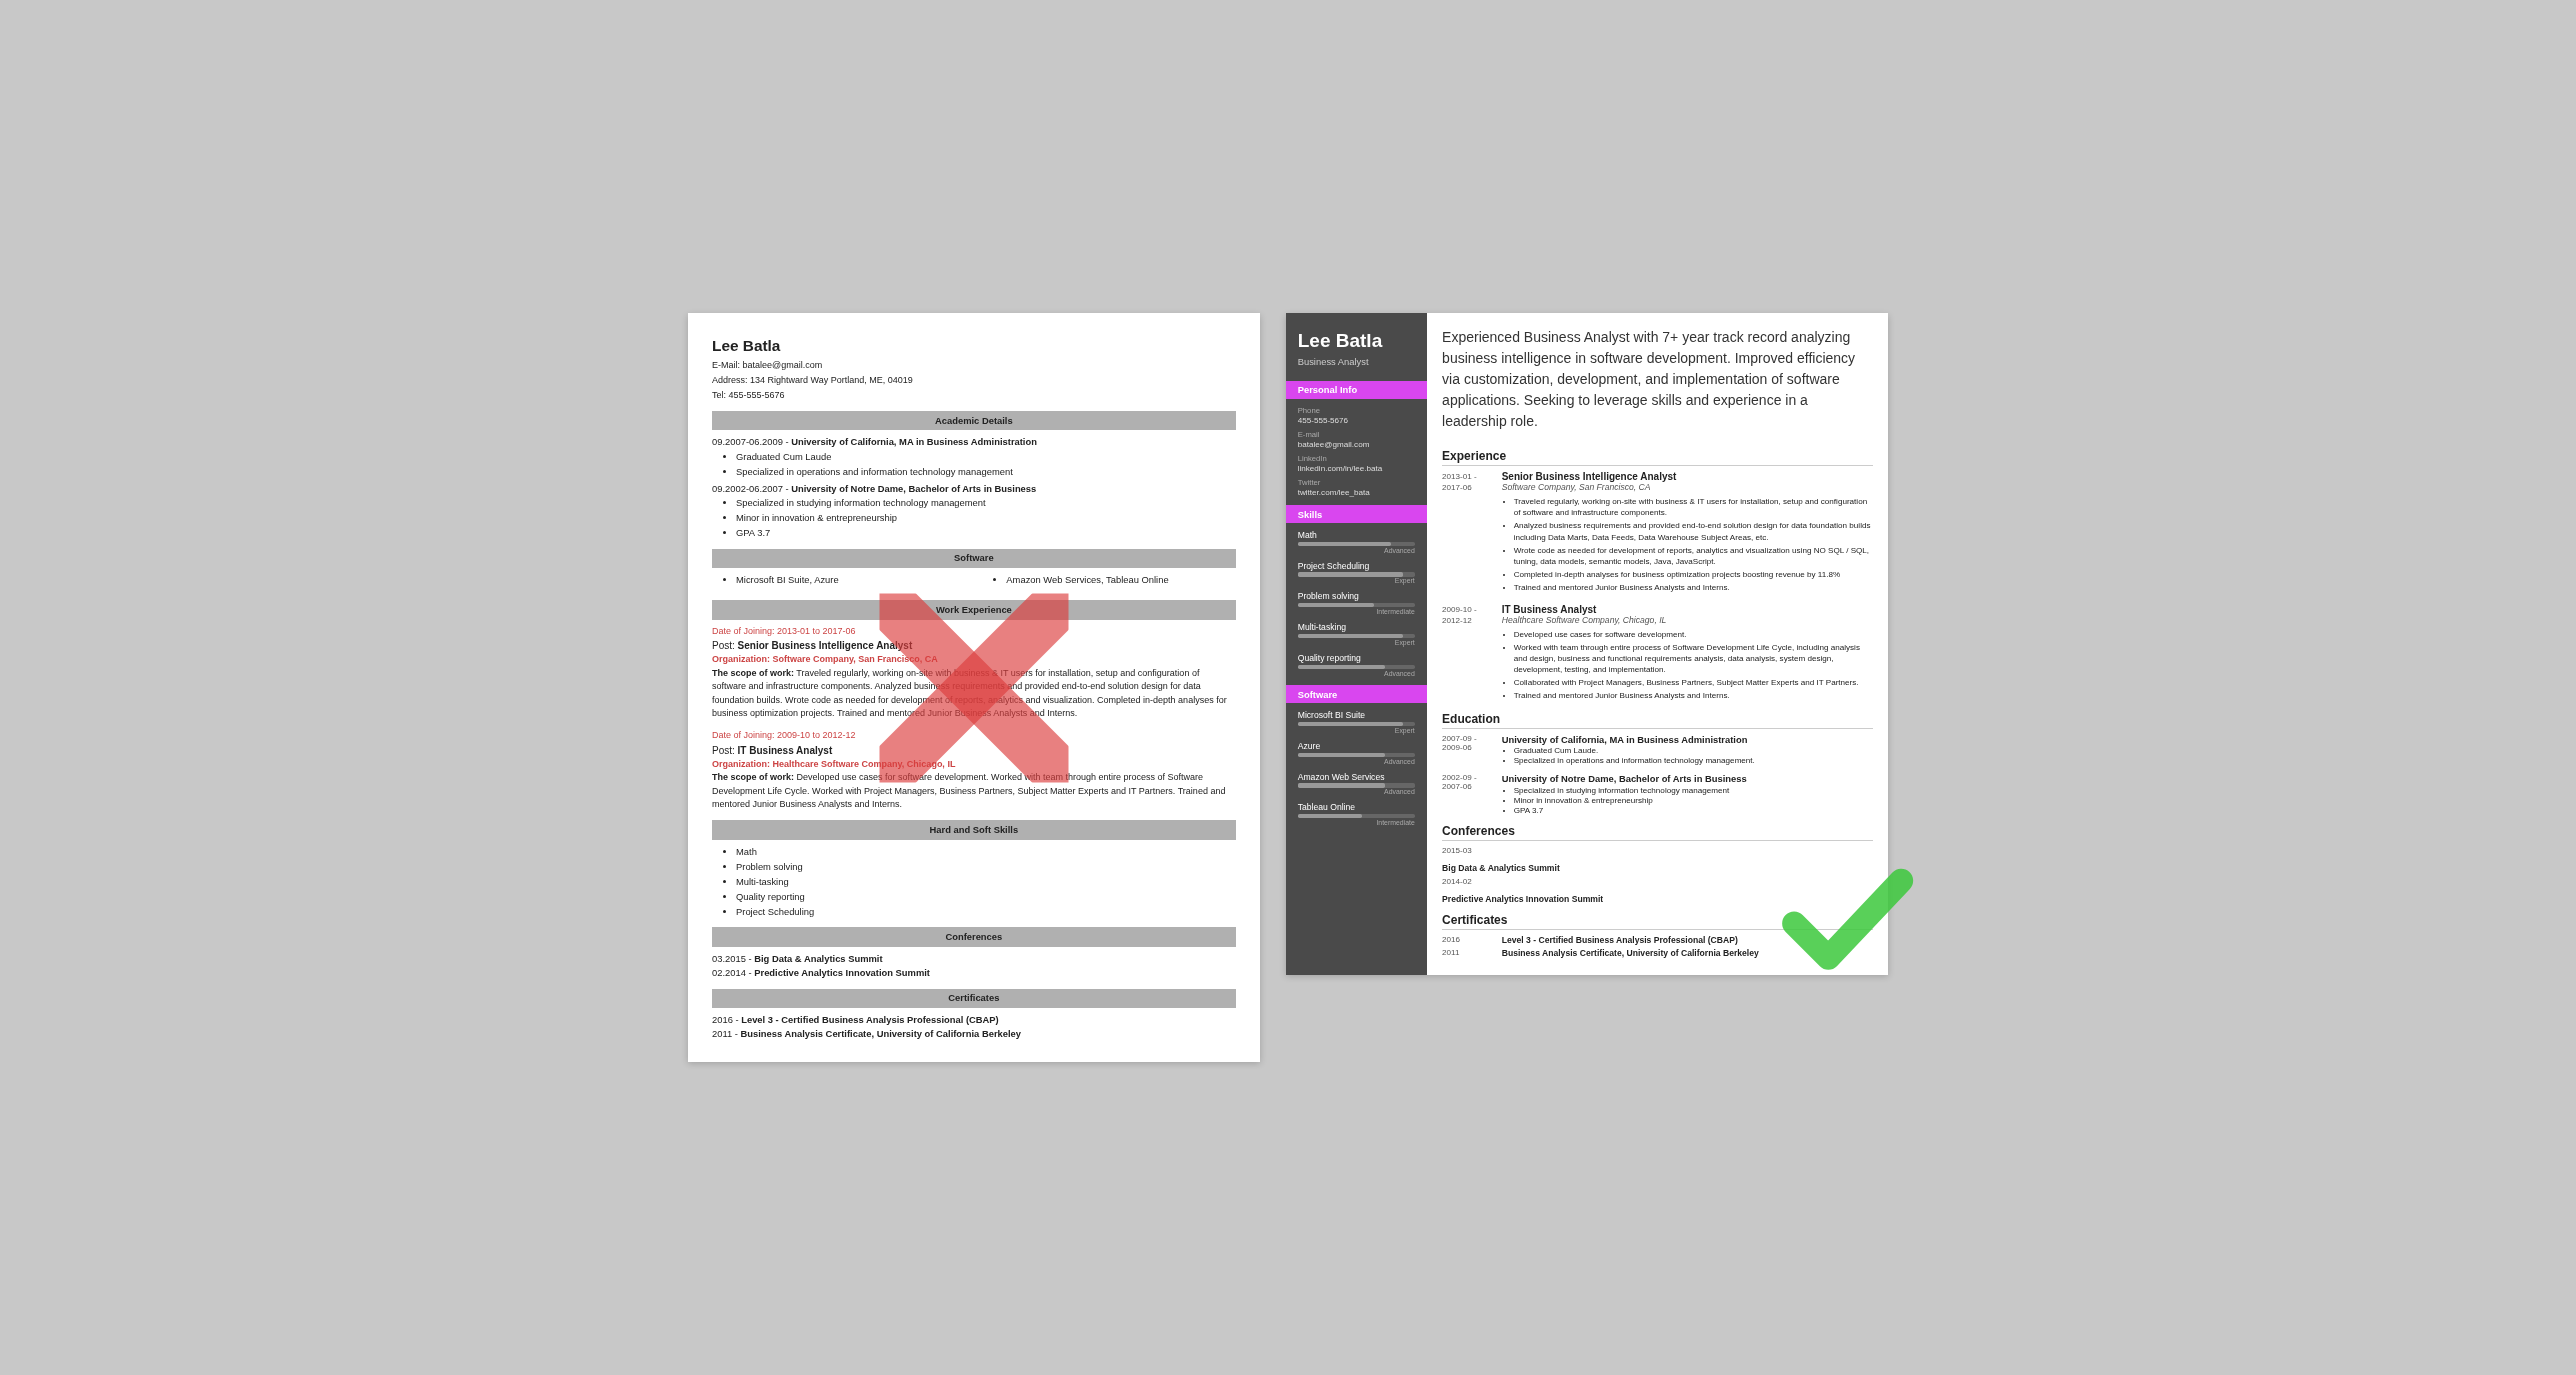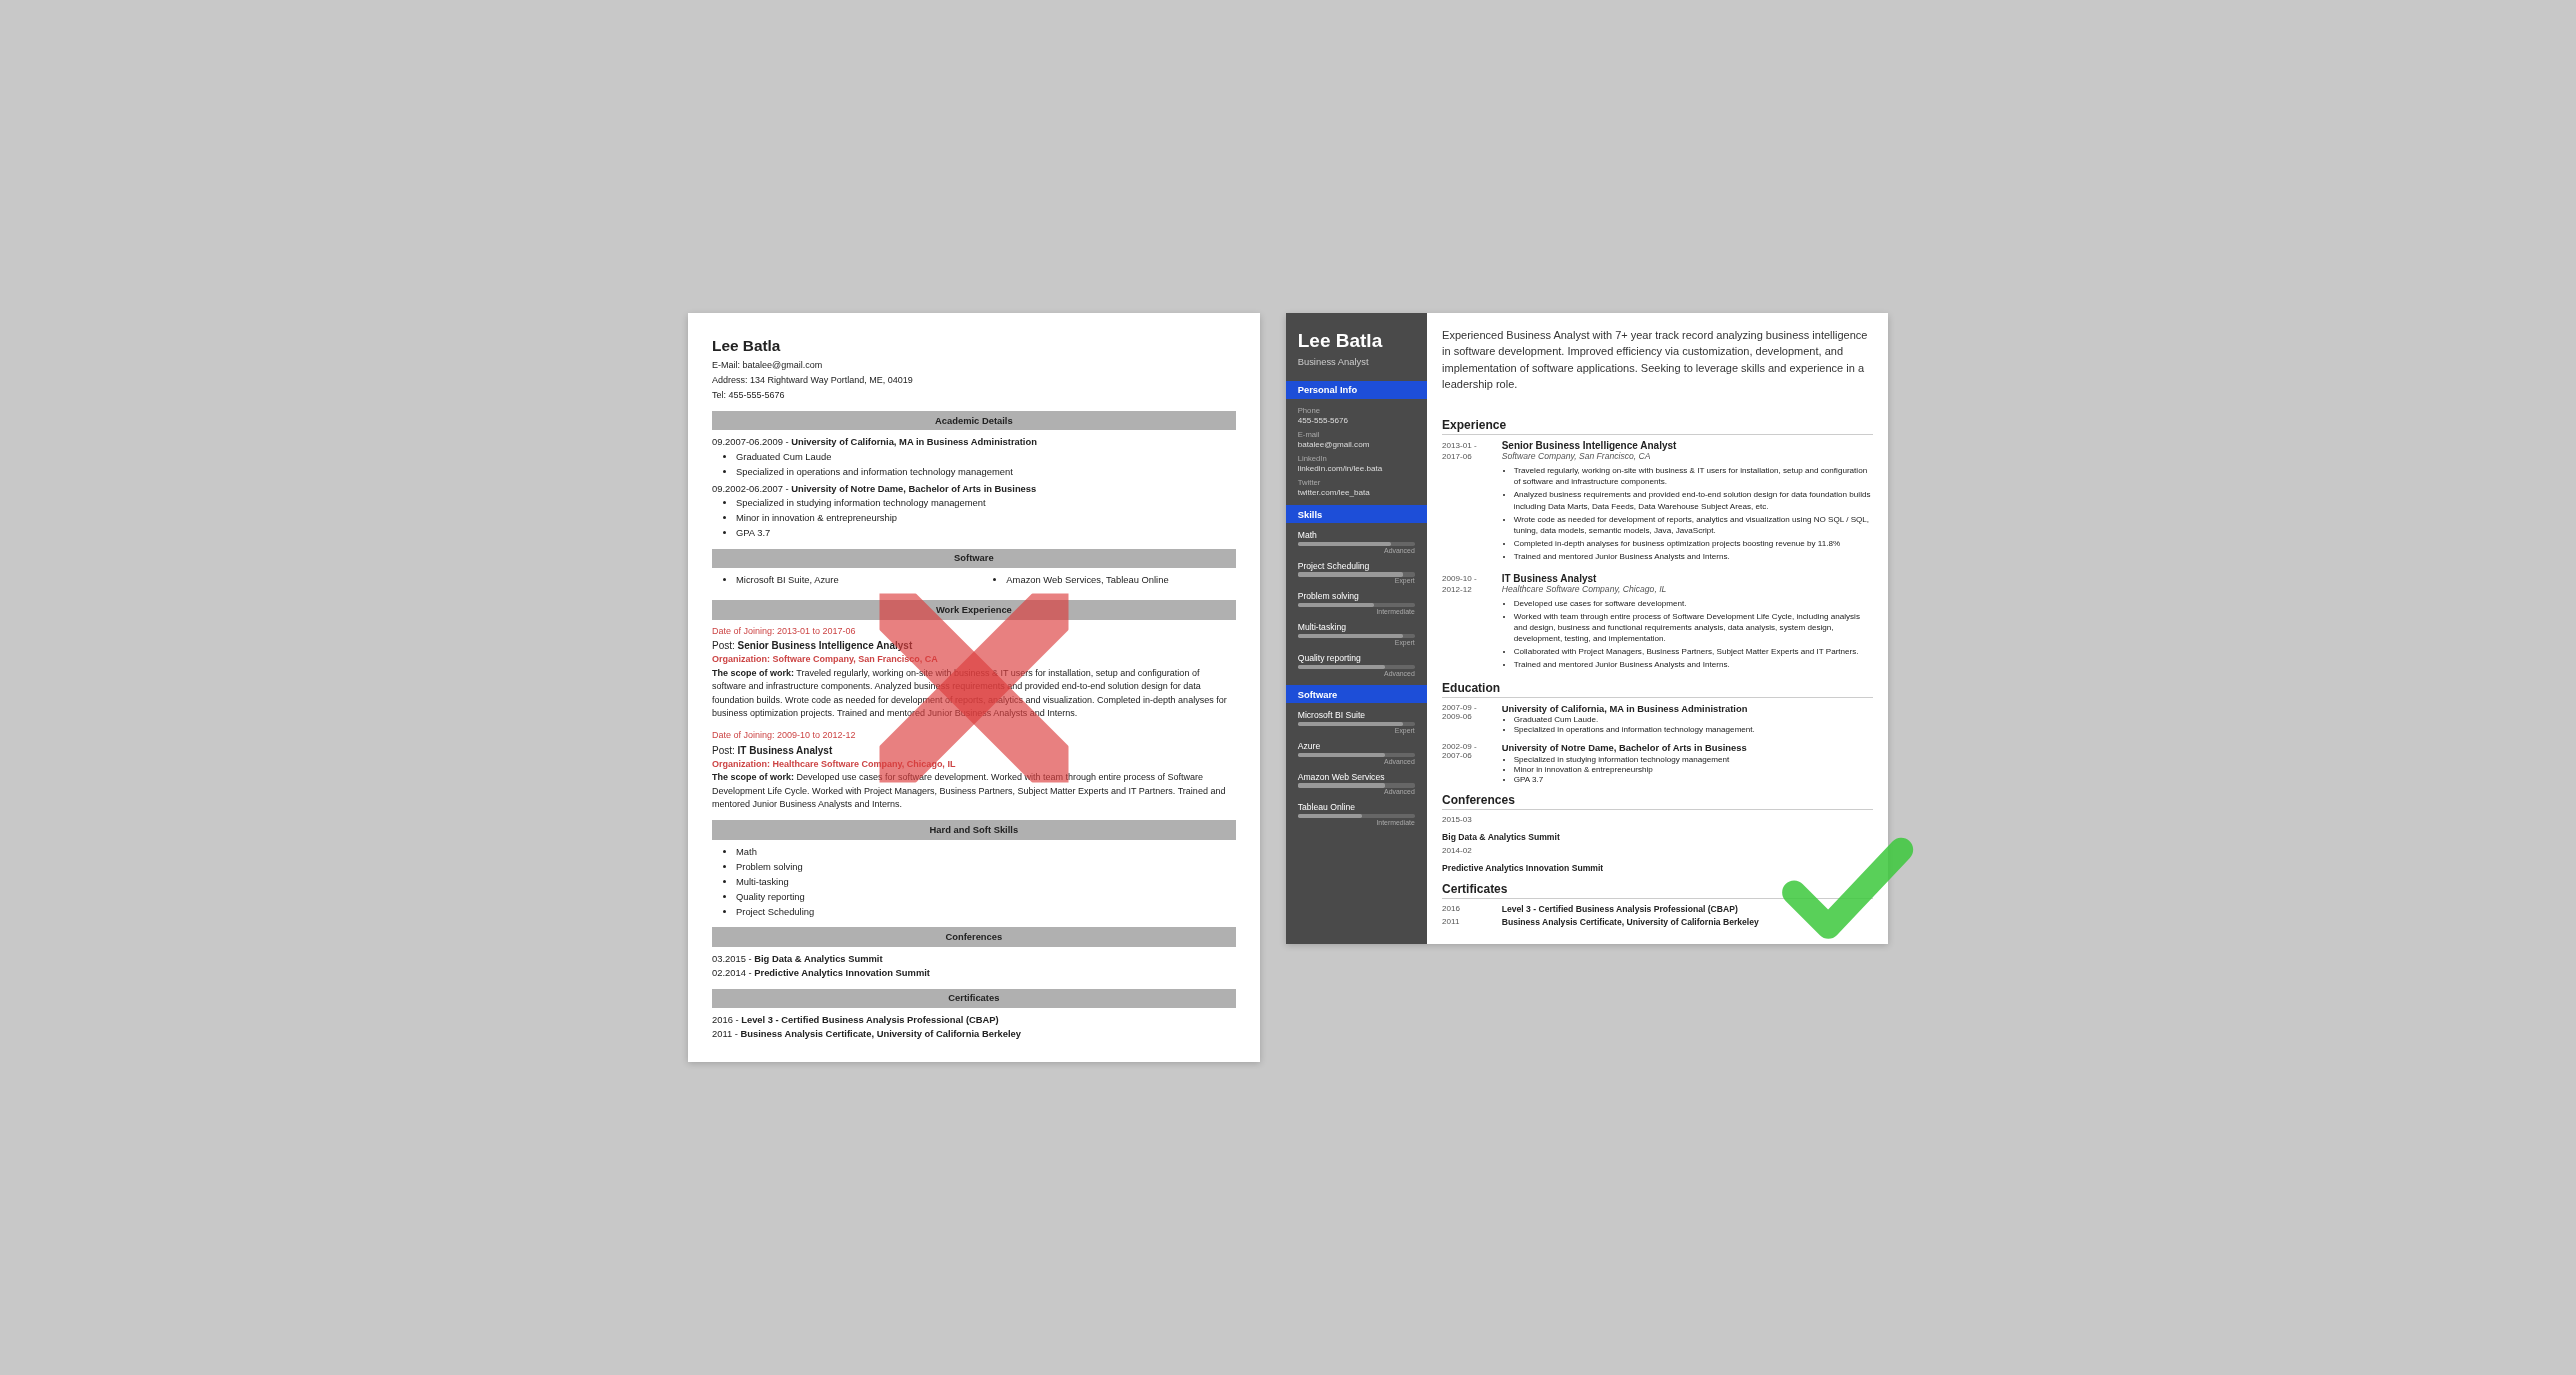--- a/index.html
+++ b/index.html
@@ -109,21 +109,21 @@
       margin-bottom: 3.4px;
     }
     .sidebar .title {
       font-size: 9.4px;
       color: #ccc;
       margin-bottom: 13.7px;
     }
     .sidebar .section-label {
       font-size: 9.4px;
       font-weight: bold;
-      background: #1d4ed8;
+      background: #d946ef;
       padding: 3.4px 5.1px;
       margin: 8.6px -12px 6.9px -12px;
       padding-left: 12px;
     }
     .sidebar .info-label {
       font-size: 7.7px;
       color: #aaa;
       margin-top: 5.1px;
       margin-bottom: 0.9px;
     }
@@ -157,23 +157,23 @@
     }
 
     .main-content {
       background: #fff;
       flex: 1;
       padding: 13.7px 15.4px;
       color: #222;
       min-width: 0;
     }
     .main-content .summary {
-      font-size: 11px;
+      font-size: 14px;
       line-height: 1.5;
-      margin-bottom: 25px;
+      margin-bottom: 17px;
       color: #333;
     }
     .main-section-title {
       font-size: 12px;
       font-weight: bold;
       border-bottom: 0.9px solid #ccc;
       margin-bottom: 5px;
       padding-bottom: 1.7px;
     }
     .exp-entry {

